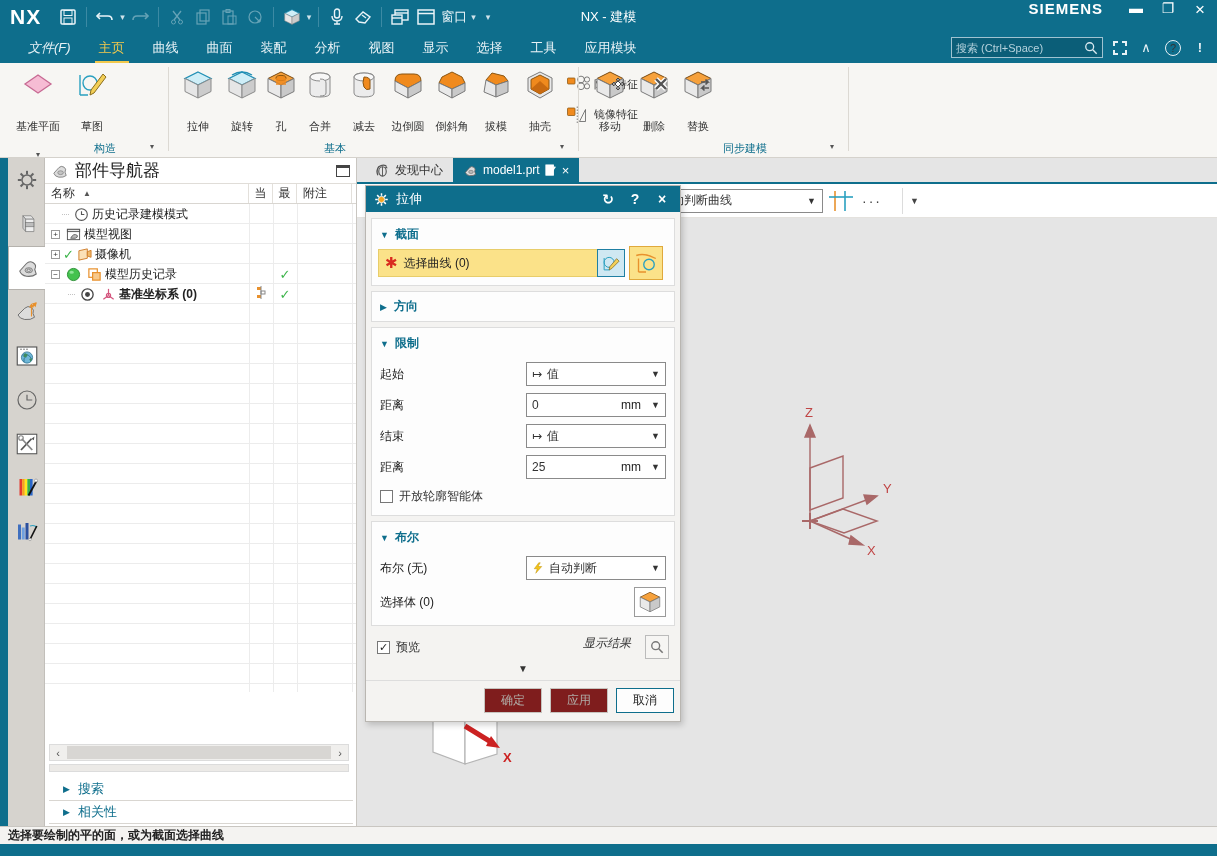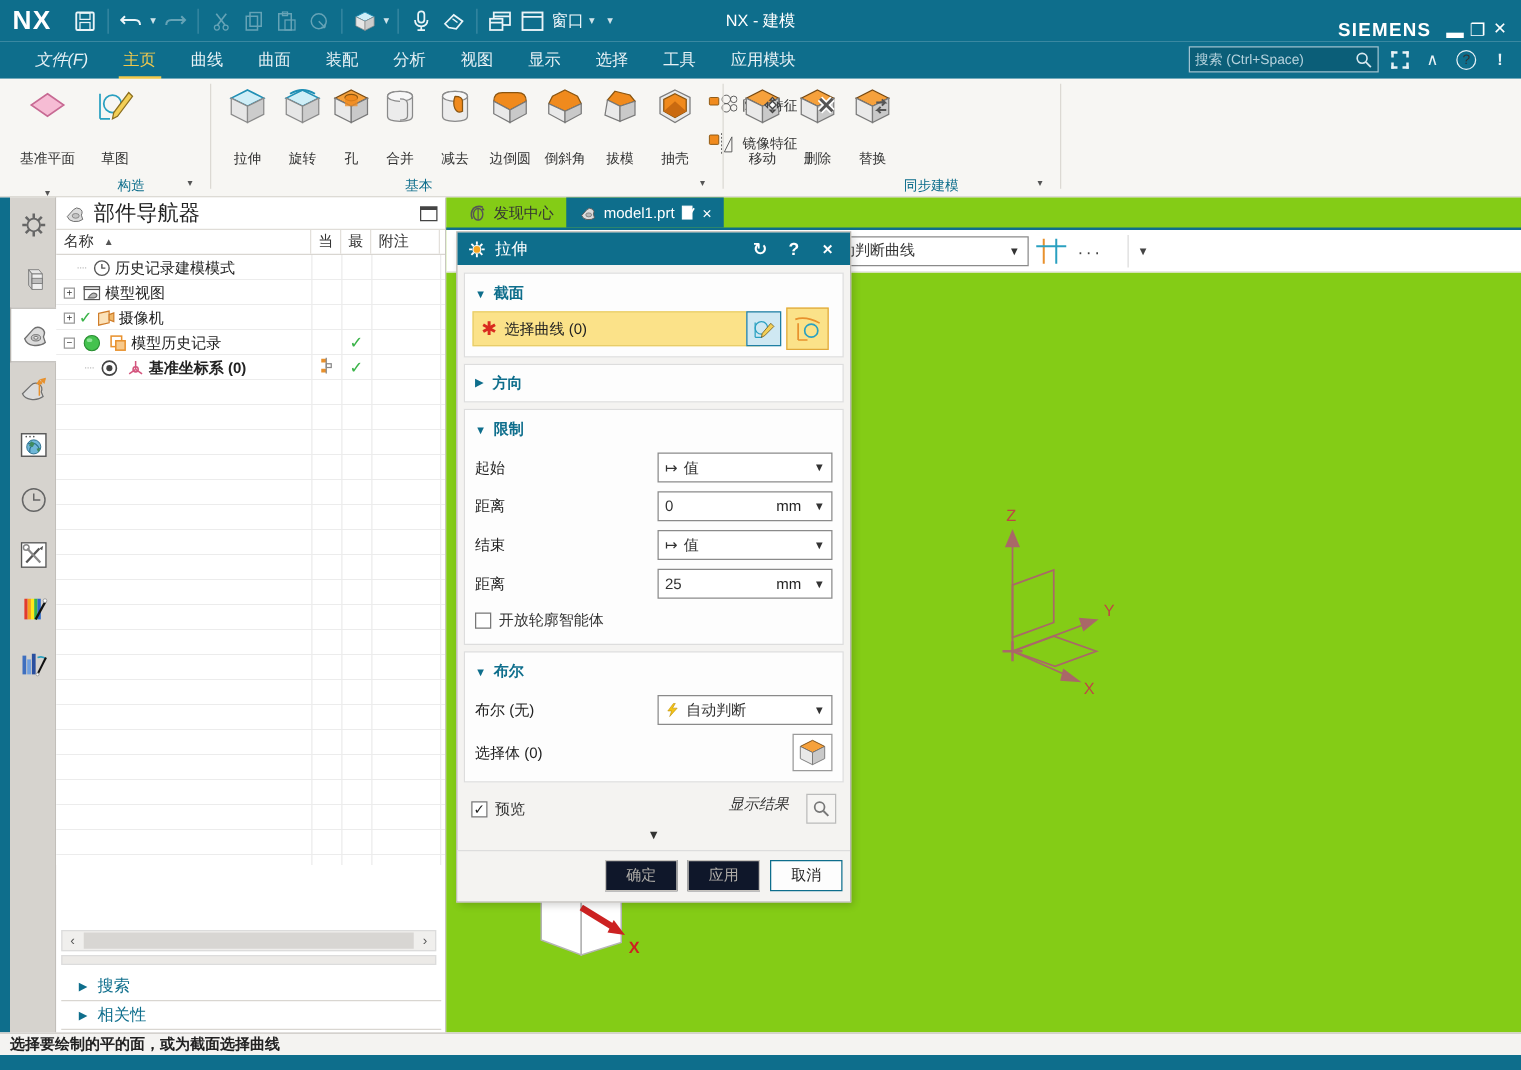--- a/index.html
+++ b/index.html
@@ -8,21 +8,21 @@
 
   
   .titlebar { position:absolute; left:0; top:0; width:1217px; height:33px; background:#0e6e8c; display:flex; align-items:center; color:#eaf4f8; }
   .nx-logo { font-weight:bold; font-size:21px; color:#fff; letter-spacing:1px; padding:0 14px 0 10px; }
   .qa-sep { width:1px; height:20px; background:#3c8aa4; margin:0 5px; }
   .qa-btn { width:26px; height:24px; display:flex; align-items:center; justify-content:center; border-radius:2px; }
   .qa-btn svg { display:block; }
   .qa-caret { font-size:9px; color:#cfe3ea; padding:0 2px; }
   .dim { opacity:.45; }
   .title-center { position:absolute; left:0; right:0; text-align:center; font-size:13px; color:#fff; pointer-events:none; }
-  .win-right { position:absolute; right:8px; top:0; height:33px; display:flex; align-items:flex-end; }
+  .win-right { position:absolute; right:8px; top:0; height:33px; display:flex; align-items:flex-start; gap:14px; }
   .siemens { font-weight:bold; font-size:15px; letter-spacing:1px; color:#fff; margin-right:10px; }
   .winbtn { color:#fff; font-size:14px; width:18px; text-align:center; }
 
   
   .menubar { position:absolute; left:0; top:33px; width:1217px; height:30px; background:#0e6e8c; display:flex; align-items:center; color:#e8f2f6; font-size:13px; }
   .menu-item { padding:5px 14px; position:relative; white-space:nowrap; }
   .menu-item.active { color:#f2c94c; }
   .menu-item.active::after { content:""; position:absolute; left:10px; right:10px; bottom:-2px; height:3px; background:#f2c94c; }
   .menu-right { position:absolute; right:8px; top:37px; display:flex; align-items:center; gap:10px; }
   .searchbox { width:152px; height:21px; background:#0b5e78; border:1px solid #9fc3d1; display:flex; align-items:center; padding:0 4px; }
@@ -84,21 +84,21 @@
 
   .hscroll { position:absolute; left:4px; top:540px; width:300px; height:17px; background:#f0efed; border:1px solid #dcdcdc; display:flex; align-items:center; }
   .hs-arrow { width:16px; text-align:center; color:#555; font-size:11px; }
   .hs-thumb { height:13px; background:#d8d6d3; flex:1; margin:0 1px; }
   .thinbar { position:absolute; left:4px; top:560px; width:300px; height:8px; background:#eceae7; border:1px solid #dcdcdc; }
   .nav-sections { position:absolute; left:0; top:574px; width:312px; }
   .nsec { height:23px; display:flex; align-items:center; gap:8px; padding-left:14px; color:#0e6e8c; font-size:13px; border-bottom:1px solid #d9d6d1; margin:0 4px; }
   .nsec .tri { font-size:9px; }
 
   
-  .viewport { position:absolute; left:357px; top:158px; width:860px; height:668px; background:#84cc16; }
+  .viewport { position:absolute; left:357px; top:158px; width:860px; height:668px; background:#e5e5e5; }
   .vtabs { position:absolute; left:8px; top:0; height:24px; display:flex; }
   .vtab { display:flex; align-items:center; gap:5px; padding:0 10px; font-size:12px; color:#333; }
   .vtab.active { background:#0e6e8c; color:#fff; }
   .vtab-line { position:absolute; left:0; top:24px; width:860px; height:2px; background:#0e6e8c; }
   .vtoolbar { position:absolute; left:0; top:26px; width:860px; height:34px; background:#fff; border-bottom:1px solid #e4e2de; display:flex; align-items:center; }
   .vcombo { position:absolute; left:296px; width:170px; height:24px; border:1px solid #8a8a8a; background:#fff; display:flex; align-items:center; padding:0 6px; gap:6px; font-size:12px; }
   .vcombo .caret { margin-left:auto; font-size:9px; color:#333; }
   .vt-sep { position:absolute; left:545px; top:4px; width:1px; height:26px; background:#dcdcdc; }
   .vt-more { position:absolute; left:505px; font-size:14px; color:#444; letter-spacing:2px; }
   .vt-caret { position:absolute; left:553px; font-size:9px; color:#444; }
@@ -126,21 +126,21 @@
   .combo .caret, .vcaret { margin-left:auto; font-size:9px; color:#333; }
   .combo .unit { position:absolute; right:24px; color:#222; }
   .chkrow { display:flex; align-items:center; gap:6px; margin:9px 2px 2px 2px; font-size:12px; }
   .chk { width:13px; height:13px; border:1px solid #777; background:#fff; display:inline-flex; align-items:center; justify-content:center; font-size:11px; color:#222; }
   .body-btn { width:32px; height:30px; border:1px solid #9a9a9a; background:#fff; display:flex; align-items:center; justify-content:center; margin-left:auto; }
   .prevrow { display:flex; align-items:center; padding:4px 6px 0 6px; font-size:12px; }
   .prevrow .right { margin-left:auto; display:flex; align-items:flex-start; gap:14px;font-style:italic; }
   .mag-btn { width:24px; height:24px; border:1px solid #bbb; background:#f6f5f3; display:flex; align-items:center; justify-content:center; }
   .dlg-collapse { text-align:center; color:#333; font-size:10px; padding:4px 0 2px 0; }
   .dlg-btnrow { border-top:1px solid #ddd; padding:7px 6px 8px 6px; display:flex; justify-content:flex-end; gap:8px; background:#f4f3f1; }
-  .dbtn { width:58px; height:25px; border:1px solid #c6c3be; background:#0f172a; color:#b0ada8; font-size:12px; display:flex; align-items:center; justify-content:center; }
+  .dbtn { width:58px; height:25px; border:1px solid #c6c3be; background:#7f1d1d; color:#b0ada8; font-size:12px; display:flex; align-items:center; justify-content:center; }
   .dbtn.cancel { border:1px solid #0e6e8c; color:#222; background:#fdfdfd; }
 
   
   .statusbar { position:absolute; left:0; top:826px; width:1217px; height:18px; background:#f4f3f1; border-top:1px solid #c9c6c1; display:flex; align-items:center; padding-left:8px; font-size:12px; color:#222; font-weight:bold; }
   .bottomstrip { position:absolute; left:0; top:844px; width:1217px; height:12px; background:#0e6e8c; }
 
   .svg-abs { position:absolute; }
 </style>
 </head>
 <body>

